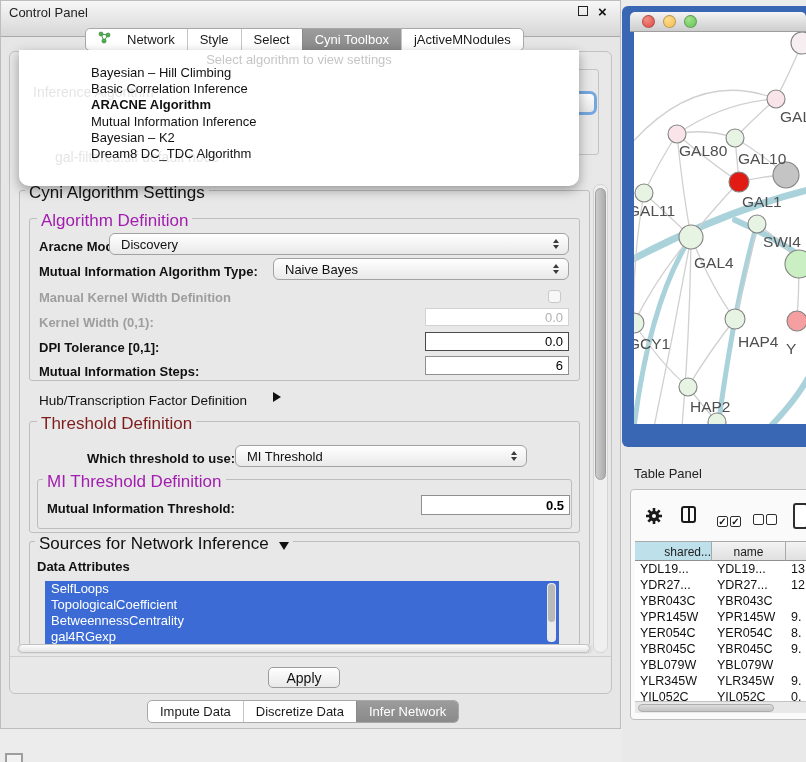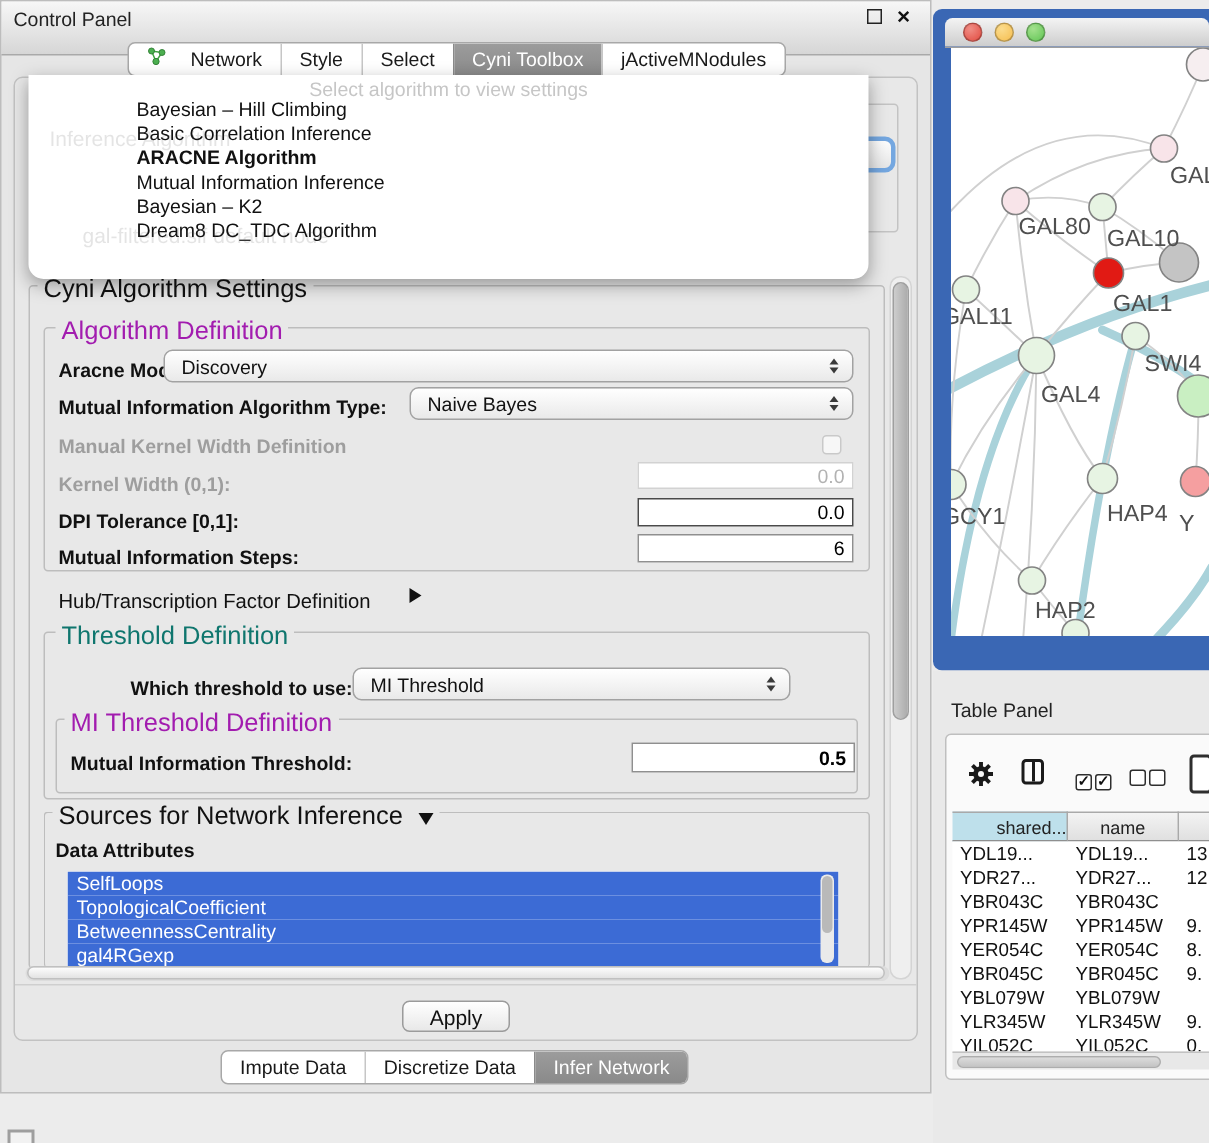--- a/index.html
+++ b/index.html
@@ -22,21 +22,21 @@
   
   .popup{background:#FFF;border-radius:0 0 10px 10px;box-shadow:0 4px 12px rgba(0,0,0,.35);z-index:5;}
   .dd-hint{font-size:13px;color:#C6C6C6;text-align:center;padding-top:2px;}
   .dd-item{font-size:13px;height:16.2px;line-height:16.2px;padding-left:10px;white-space:nowrap;}
   .dd-item.bold{font-weight:bold;}
   .ghost{position:absolute;font-size:14px;color:rgba(90,90,90,.16);white-space:nowrap;}
   
   .groupbox{border:1px solid #BDBDBD;border-radius:3px;}
   .grouplabel{position:absolute;background:#E8E8E8;padding:0 4px;font-size:17px;white-space:nowrap;z-index:2;}
   .t-blue{color:#a21caf;}
-  .t-green{color:#0f766e;}
+  .t-green{color:#7f1d1d;}
   .lbl{font-size:13px;font-weight:bold;color:#111;white-space:nowrap;}
   .lbl.gray{color:#9E9E9E;}
   .plain{font-size:13px;color:#111;white-space:nowrap;}
   
   .combo{display:flex;align-items:center;border:1px solid #A2A2A2;border-radius:6px;
          background:linear-gradient(#FFFFFF,#E9E9E9);font-size:13px;padding-left:11px;cursor:default;}
   .combo .spin{margin-left:auto;margin-right:9px;display:flex;flex-direction:column;gap:2px;}
   .spin i{display:block;width:0;height:0;border-left:3.5px solid transparent;border-right:3.5px solid transparent;}
   .spin .up{border-bottom:4px solid #3A3A3A;}
   .spin .dn{border-top:4px solid #3A3A3A;}

